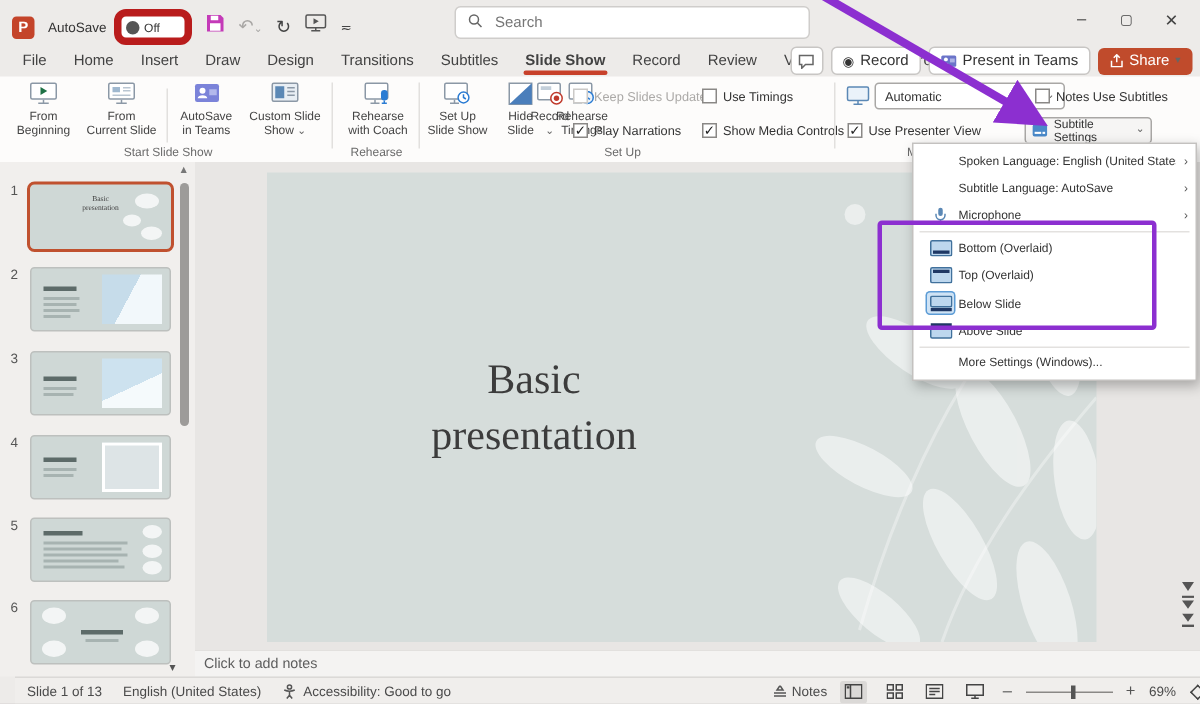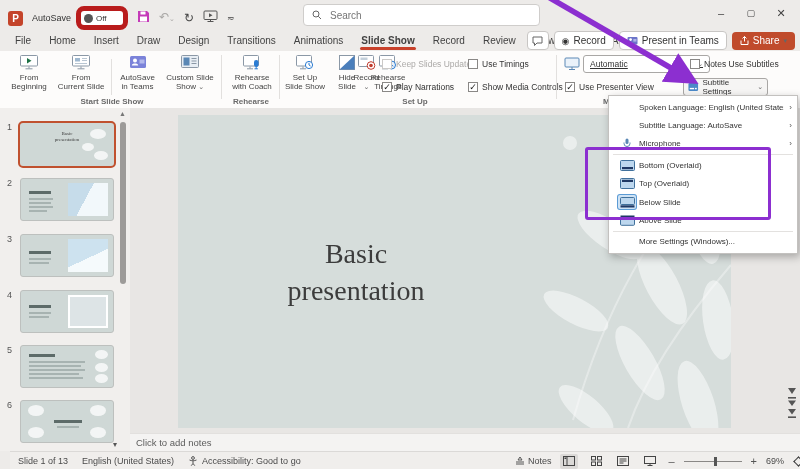--- a/index.html
+++ b/index.html
@@ -34,29 +34,29 @@
            gap:4px;padding:0 7px;font-size:10px;color:#333;}
   .sharebtn{height:18px;border-radius:4px;background:#c04b2c;color:#fff;display:flex;align-items:center;
             gap:4px;padding:0 8px;font-size:10px;}
   .commentbtn{width:20px;height:17px;border:1px solid #c8c6c4;border-radius:4px;background:#fff;
               display:flex;align-items:center;justify-content:center;}
   
   .ribbon{position:absolute;left:0;top:51px;width:800px;height:57px;background:#fdfcfb;border-bottom:1px solid #d5d3d1;}
   .btnL{position:absolute;top:3px;height:44px;text-align:center;font-size:8px;line-height:9px;color:#444;}
   .btnL svg{display:block;margin:0 auto 2px;}
   .caret{font-size:7px;color:#666;line-height:6px;}
-  .glabel{position:absolute;top:46px;font-size:8px;color:#6a6a6a;text-align:center;font-weight:bold;}
+  .glabel{position:absolute;top:46px;font-size:8px;color:#6a6a6a;text-align:center;}
   .vsep{position:absolute;top:4px;height:44px;width:1px;background:#e2e0de;}
   .cbx{position:absolute;display:flex;align-items:center;gap:4px;font-size:8.5px;color:#333;white-space:nowrap;}
   .box{width:10px;height:10px;border:1px solid #8a8886;background:#fff;font-size:9px;line-height:9px;text-align:center;color:#222;box-sizing:border-box;}
   .cbx.checked .box::after{content:"✓";}
   .cbx.disabled{color:#aba9a7;}
   .cbx.disabled .box{border-color:#cbc9c7;}
   .combo{position:absolute;left:583px;top:4px;width:127px;height:18px;border:1px solid #a9a7a5;border-radius:3px;
-         background:#fff;display:flex;align-items:center;padding:0 6px;font-size:8.5px;color:#333;justify-content:space-between;box-sizing:border-box;text-decoration:underline;}
+         background:#fff;display:flex;align-items:center;padding:0 6px;font-size:8.5px;color:#333;justify-content:space-between;box-sizing:border-box;}
   .subset{position:absolute;left:683px;top:27px;width:85px;height:18px;border:1px solid #a9a7a5;border-radius:3px;
           background:#f6f5f4;display:flex;align-items:center;gap:4px;padding:0 4px;font-size:8px;color:#333;box-sizing:border-box;}
   
   .body{position:absolute;left:0;top:108px;width:800px;height:343px;display:flex;}
   .thumbs{position:relative;width:130px;height:343px;background:#f1efed;flex:none;}
   .num{position:absolute;left:7px;font-size:9px;color:#555;}
   .thumb{position:absolute;left:20px;width:94px;height:43px;background:#cfd8d6;border:1px solid #bdc0be;
          border-radius:3px;box-sizing:border-box;overflow:hidden;}
   .thumb.sel{left:18px;width:98px;height:47px;border:2px solid #c0512f;border-radius:5px;}
   .tscroll{position:absolute;left:120px;top:14px;width:6px;height:162px;background:#9d9b99;border-radius:3px;}
@@ -152,21 +152,21 @@
   </div>
 
   <div class="tabrow">
     <div class="tabs">
       <span class="tab">File</span>
       <span class="tab">Home</span>
       <span class="tab">Insert</span>
       <span class="tab">Draw</span>
       <span class="tab">Design</span>
       <span class="tab">Transitions</span>
-      <span class="tab">Animations</span>
+      <span class="tab">Subtitles</span>
       <span class="tab active">Slide Show</span>
       <span class="tab">Record</span>
       <span class="tab">Review</span>
       <span class="tab">View</span>
       <span class="tab">Help</span>
       <span class="tab">Acrobat</span>
     </div>
     <div class="tabactions">
       <span class="commentbtn">
         <svg width="11" height="10" viewBox="0 0 11 10">

